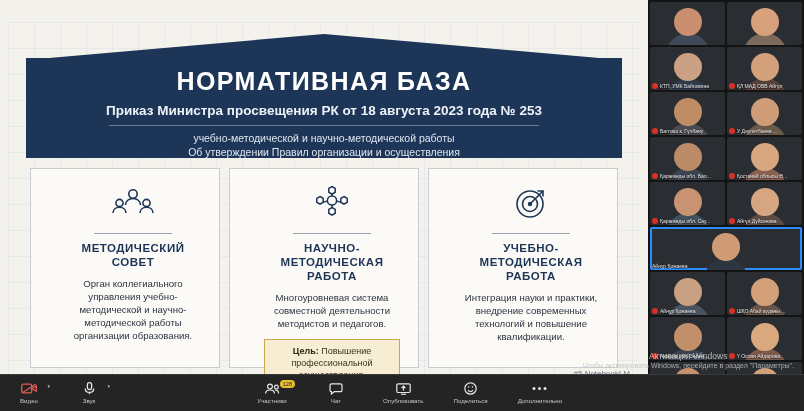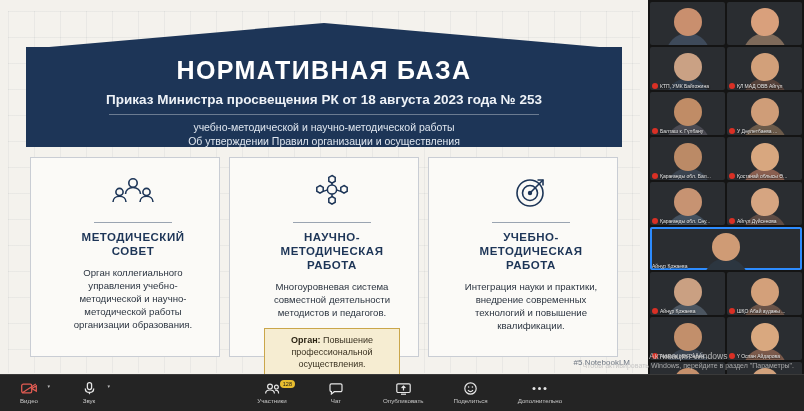--- a/index.html
+++ b/index.html
@@ -18,21 +18,21 @@
   
   .stage {
     position: absolute;
     left: 0; top: 0;
     width: 648px; height: 374px;
     background: #f3f1ec;
     overflow: hidden;
   }
   .slide {
     position: absolute;
-    left: 8px; top: 11px;
+    left: 8px; top: 22px;
     width: 632px; height: 362px;
     background: #f4f2ed;
   }
   
   .slide::before {
     content: "";
     position: absolute; inset: 0;
     background-image:
       linear-gradient(to right, rgba(40,60,90,0.055) 1px, transparent 1px),
       linear-gradient(to bottom, rgba(40,60,90,0.055) 1px, transparent 1px);
@@ -309,21 +309,21 @@
               <path d="M34 13.5l3.2 1.9v3.8L34 21.1l-3.2-1.9v-3.8z"></path>
               <path d="M22 24.5l3.2 1.9v3.8L22 32.1l-3.2-1.9v-3.8z"></path>
               <circle cx="22" cy="17.5" r="4.6"></circle>
               <path d="M22 11.1v1.8M13.2 19.4l4.5-1.5M30.8 19.4l-4.5-1.5M22 22.1v2.4"></path>
             </svg>
           </div>
           <div class="rule"></div>
           <div class="col-title">НАУЧНО-МЕТОДИЧЕСКАЯ РАБОТА</div>
           <div class="col-text">Многоуровневая система совместной деятельности методистов и педагогов.</div>
           <div class="goal-box">
-            <b>Орган:</b><span> Повышение профессиональной осуществления.</span>
+            <b>Цель:</b><span> Повышение профессиональной осуществления.</span>
           </div>
         </div>
 
         <div class="col">
           <div class="col-icon">
             <svg width="44" height="42" viewBox="0 0 44 42" fill="none" stroke="#1d3557" stroke-width="1.6">
               <circle cx="21" cy="21" r="13"></circle>
               <circle cx="21" cy="21" r="7.5"></circle>
               <circle cx="21" cy="21" r="2.2" fill="#1d3557" stroke="none"></circle>
               <path d="M21 21l13-13"></path>

